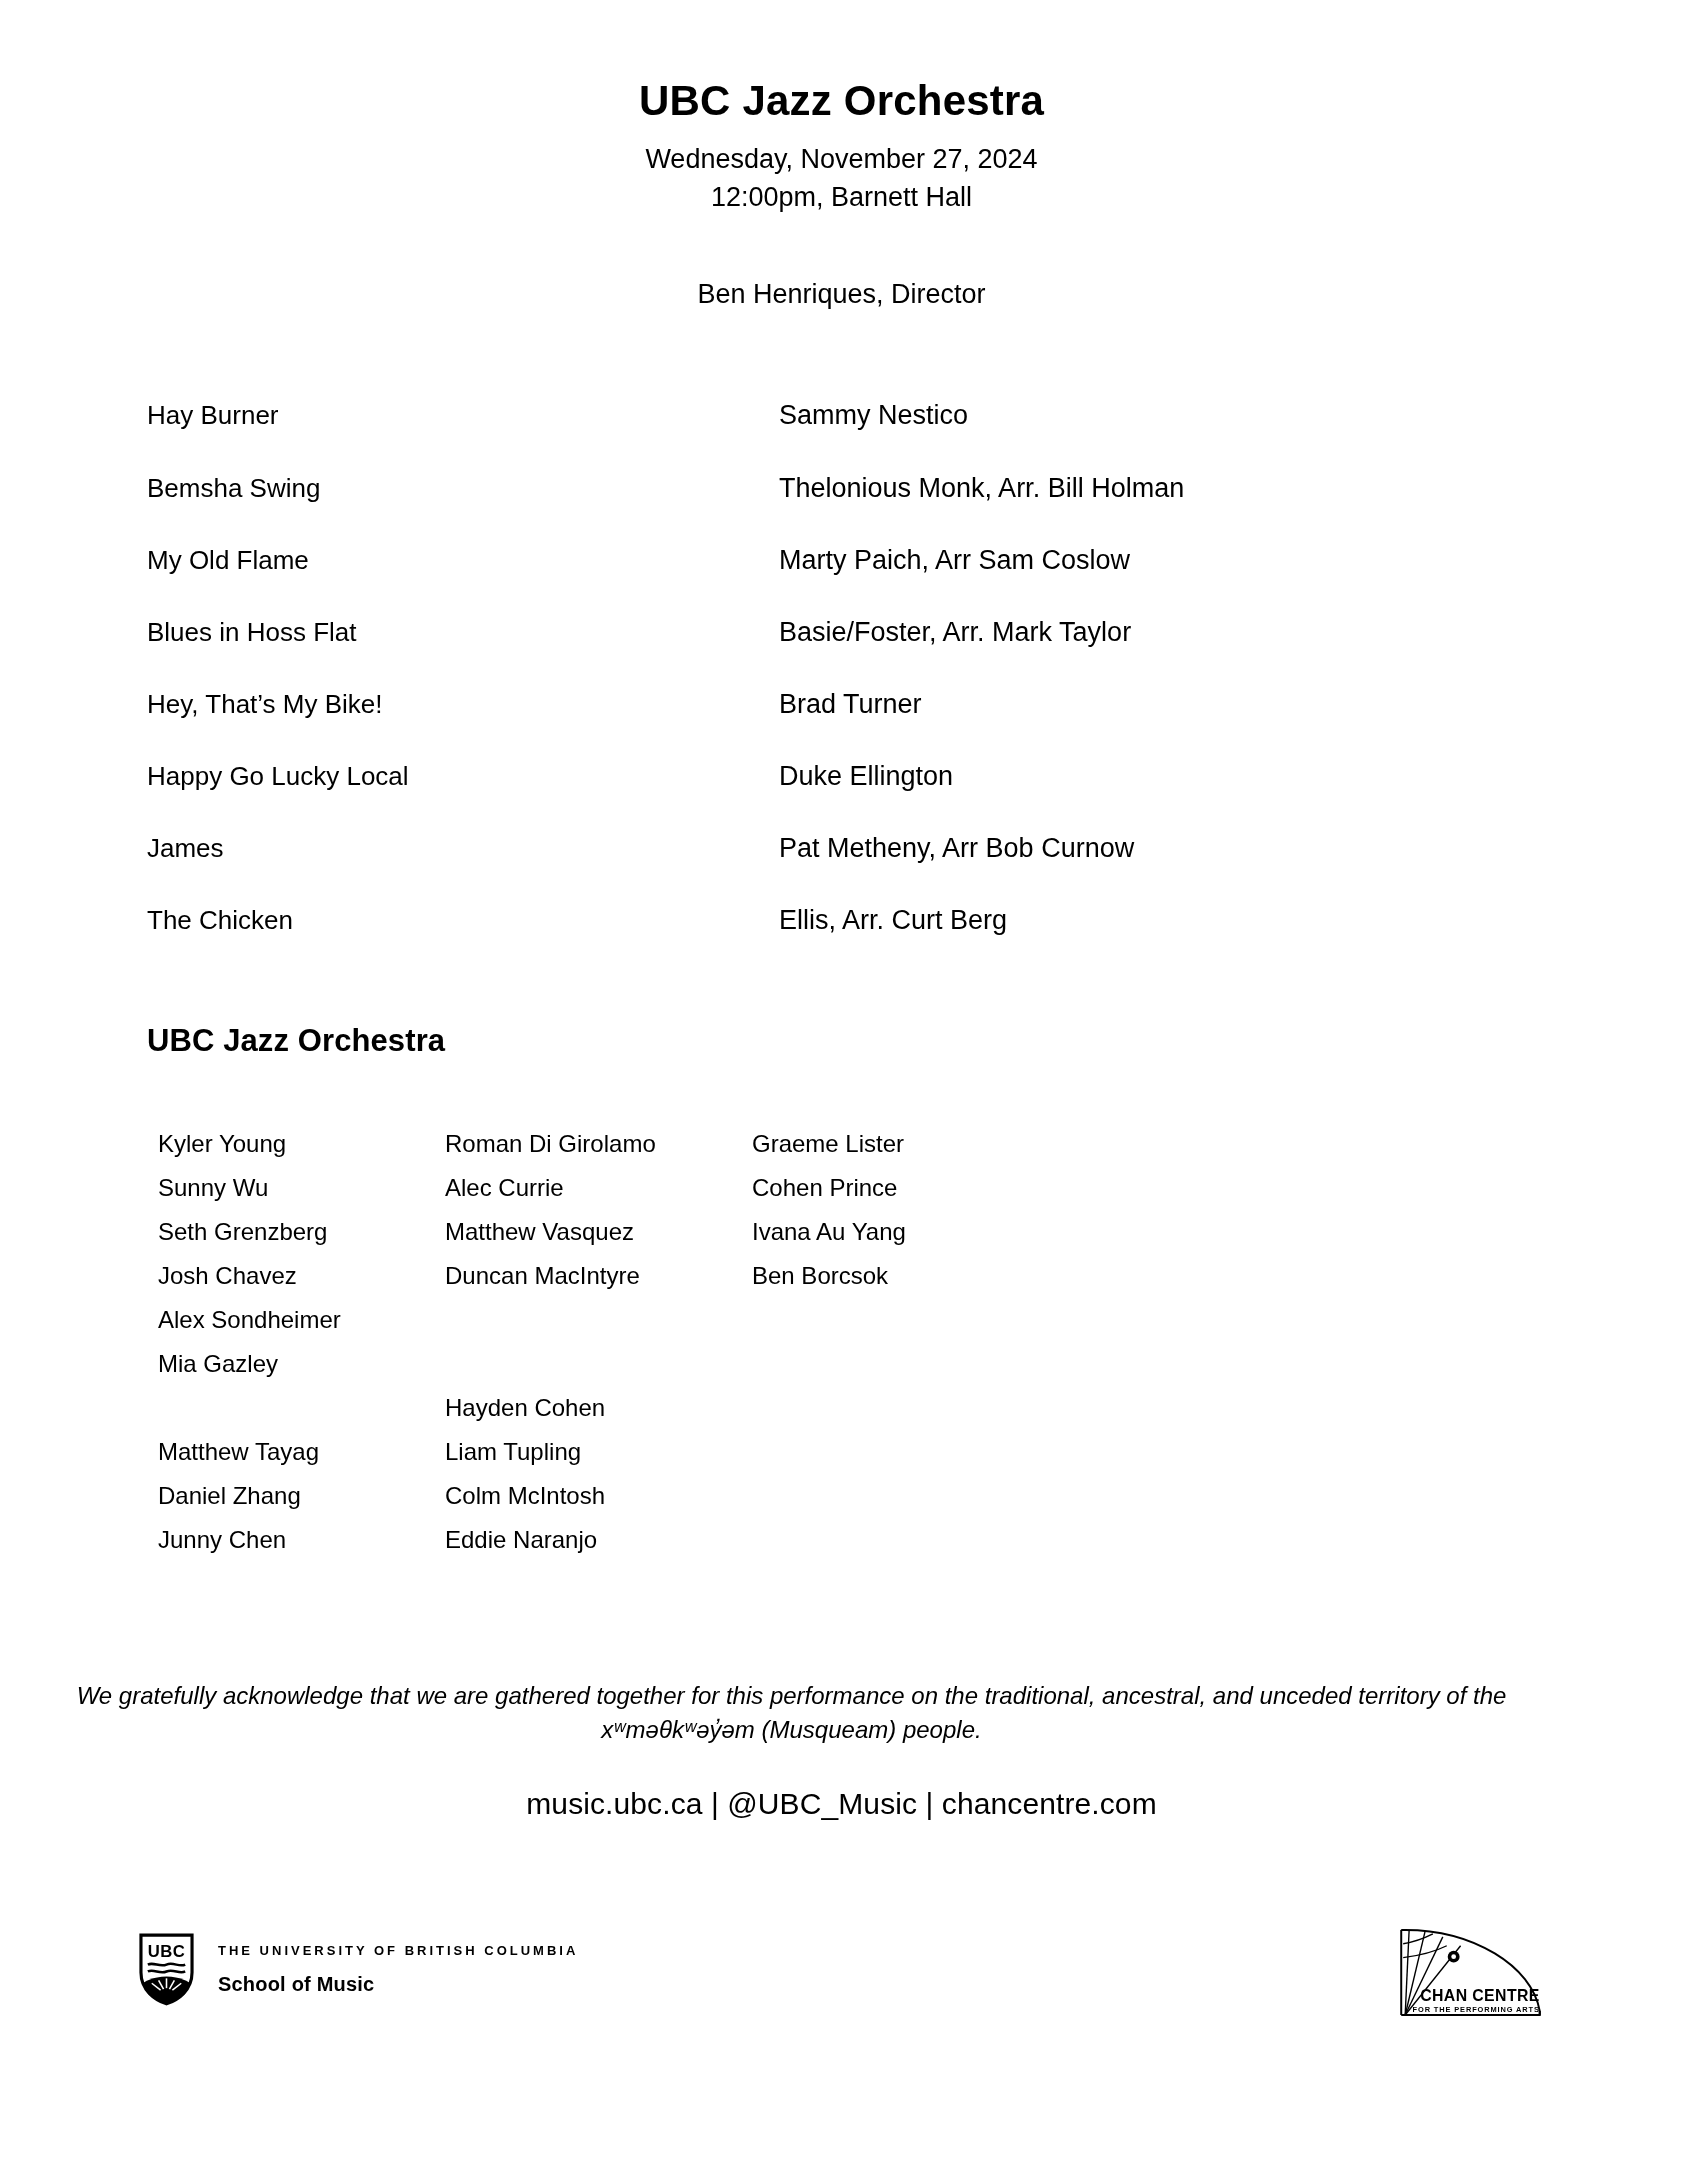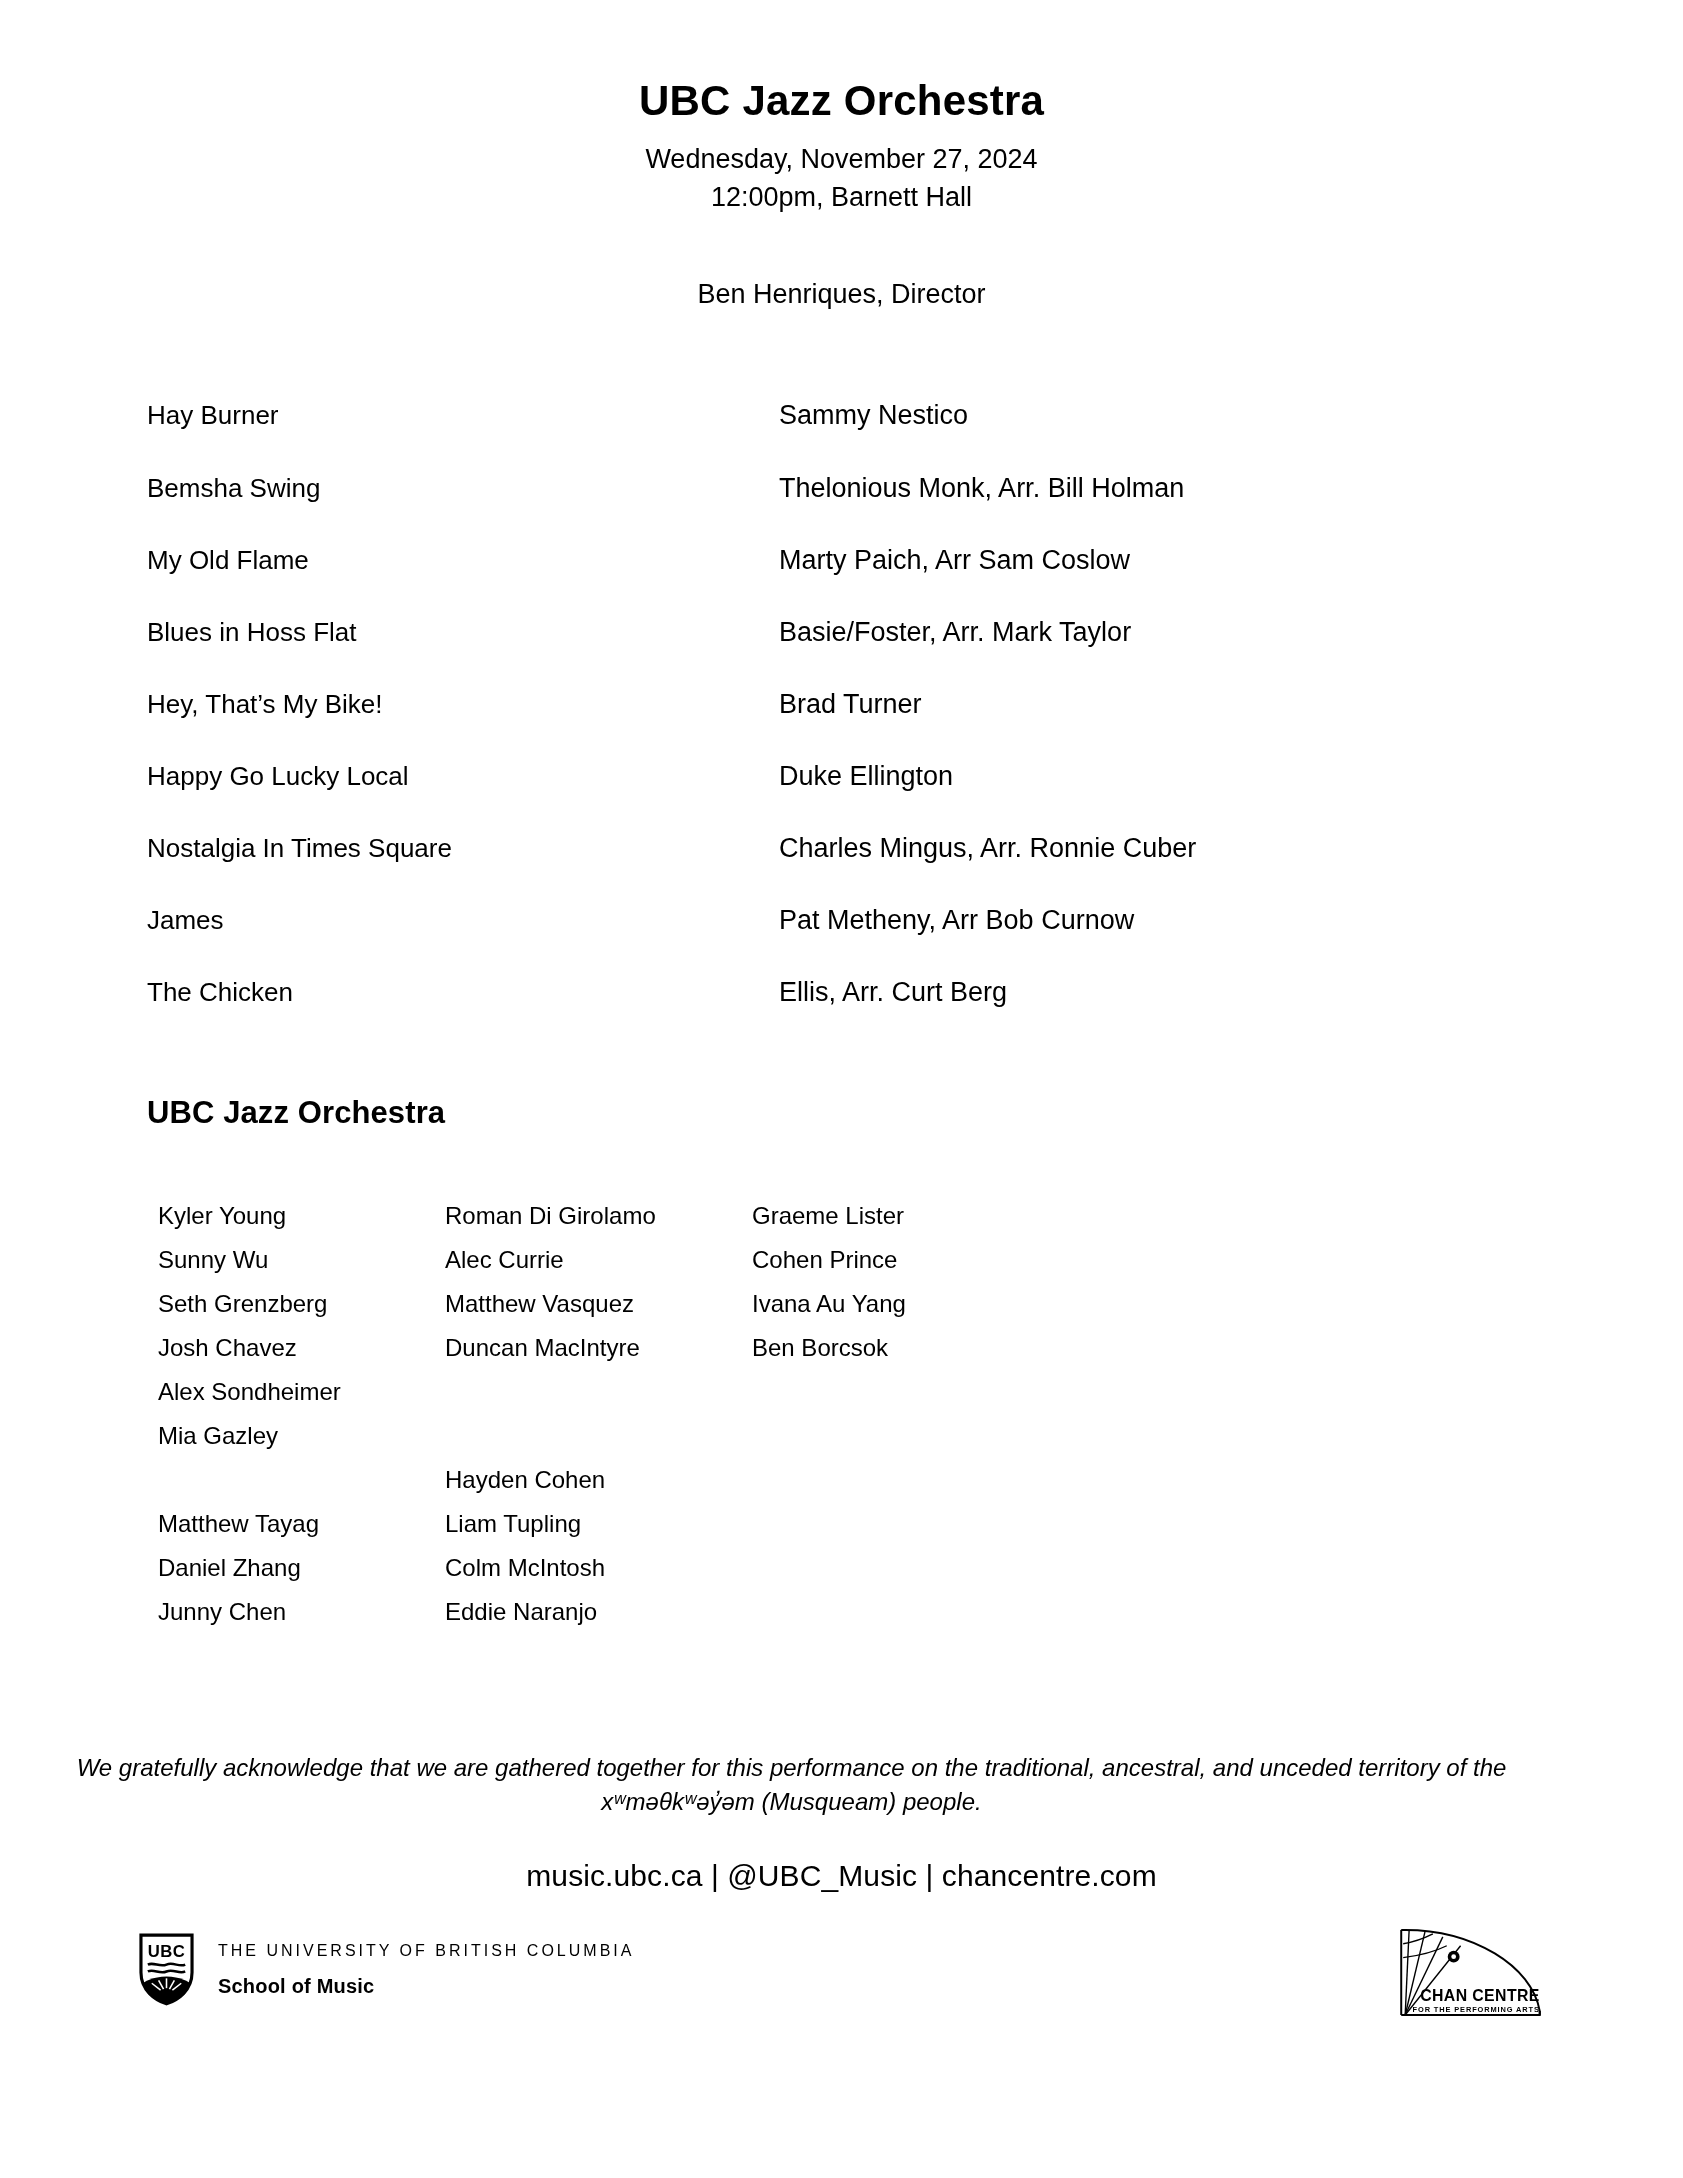--- a/index.html
+++ b/index.html
@@ -149,22 +149,22 @@
     height: 73px;
     flex: 0 0 55px;
     margin-right: 24px;
   }
   .ubc-words {
     display: flex;
     flex-direction: column;
     justify-content: center;
   }
   .ubc-university {
-    font-size: 16px;
-    font-weight: normal;
+    font-size: 13px;
+    font-weight: bold;
     letter-spacing: 3px;
     line-height: 1.1;
     margin-bottom: 15px;
   }
   .ubc-school {
     font-size: 20px;
     font-weight: bold;
     letter-spacing: 0.2px;
     line-height: 1.1;
   }
@@ -210,24 +210,20 @@
     <div class="program-row">
       <div class="program-title">Hey, That’s My Bike!</div>
       <div class="program-composer">Brad Turner</div>
     </div>
 
     <div class="program-row">
       <div class="program-title">Happy Go Lucky Local</div>
       <div class="program-composer">Duke Ellington</div>
     </div>
 
-    <div class="program-row">
-      <div class="program-title">Nostalgia In Times Square</div>
-      <div class="program-composer">Charles Mingus, Arr. Ronnie Cuber</div>
-    </div>
 
     <div class="program-row">
       <div class="program-title">James</div>
       <div class="program-composer">Pat Metheny, Arr Bob Curnow</div>
     </div>
 
     <div class="program-row">
       <div class="program-title">The Chicken</div>
       <div class="program-composer">Ellis, Arr. Curt Berg</div>
     </div>

